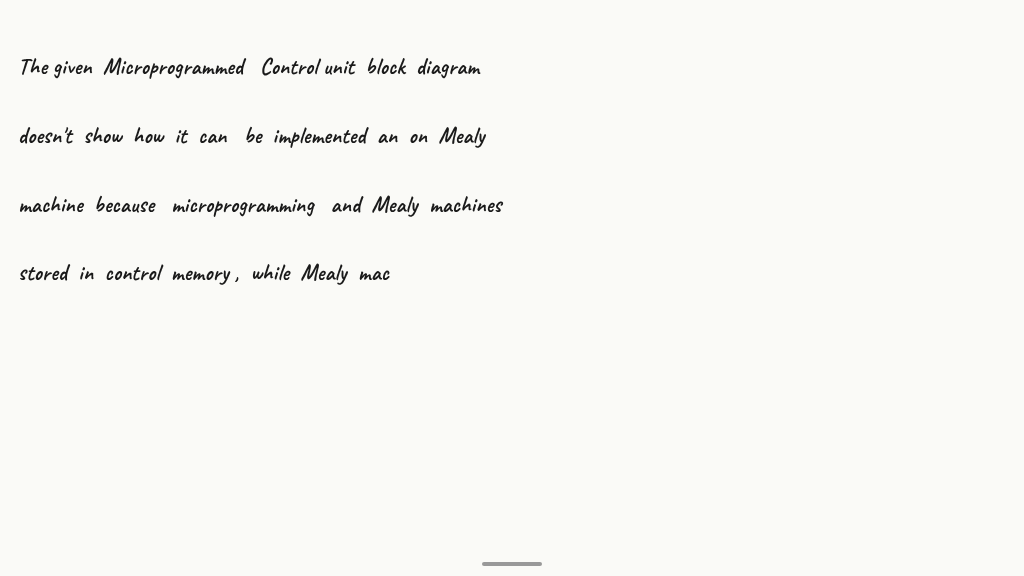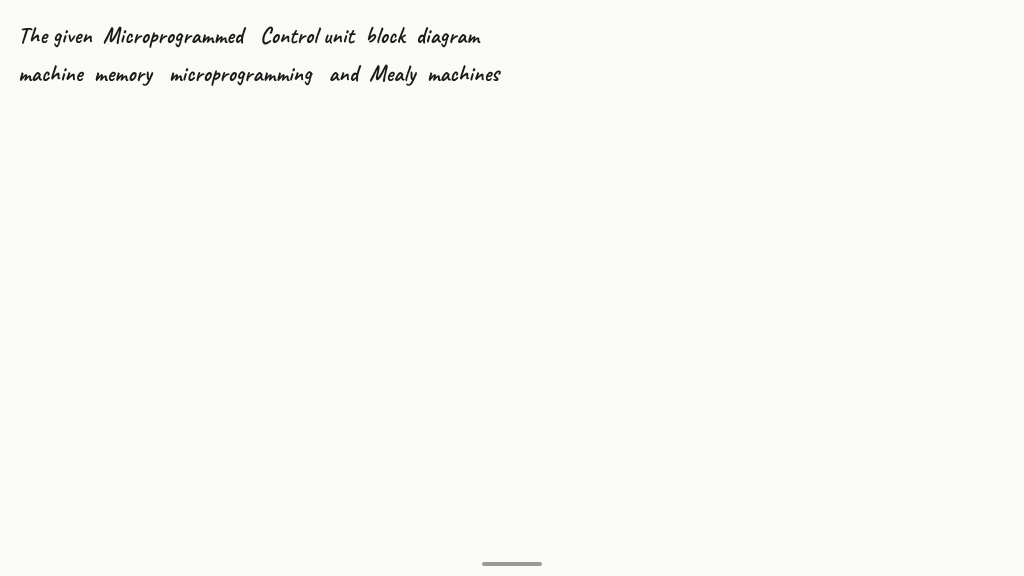--- a/index.html
+++ b/index.html
@@ -33,35 +33,38 @@
       line-height: 1.72;
       color: #1a1a1a;
       font-weight: 700;
       letter-spacing: 0.3px;
       max-width: 980px;
     }
 
     .text-line {
       display: block;
       white-space: pre;
+      margin-top: 31px;
     }
 
     .bottom-bar {
       position: absolute;
       bottom: 10px;
       left: 50%;
       transform: translateX(-50%);
       width: 60px;
       height: 4px;
       background-color: #999;
       border-radius: 2px;
     }
   </style>
 </head>
 <body>
 
 <div class="page-container">
   <div class="handwritten-text">
     <span class="text-line">The given  Microprogrammed   Control unit  block  diagram</span>
-    <span class="text-line">machine  memory   microprogramming   and  Mealy  machines</span>
+    <span class="text-line">doesn't  show  how  it  can   be  implemented  an  on  Mealy</span>
+    <span class="text-line">machine  because   microprogramming   and  Mealy  machines</span>
+    <span class="text-line">stored  in  control  memory ,  while  Mealy  mac</span>
   </div>
   <div class="bottom-bar"></div>
 </div>
 
 </body></html>

